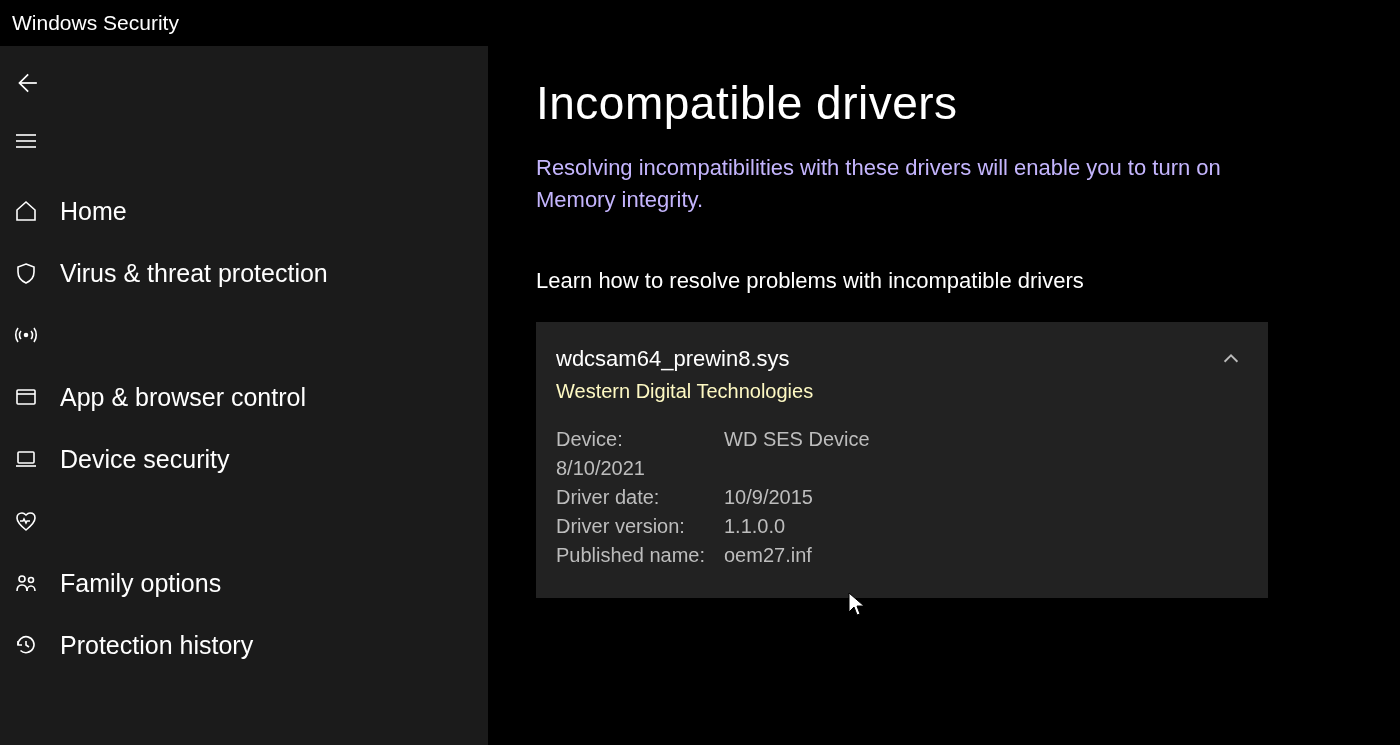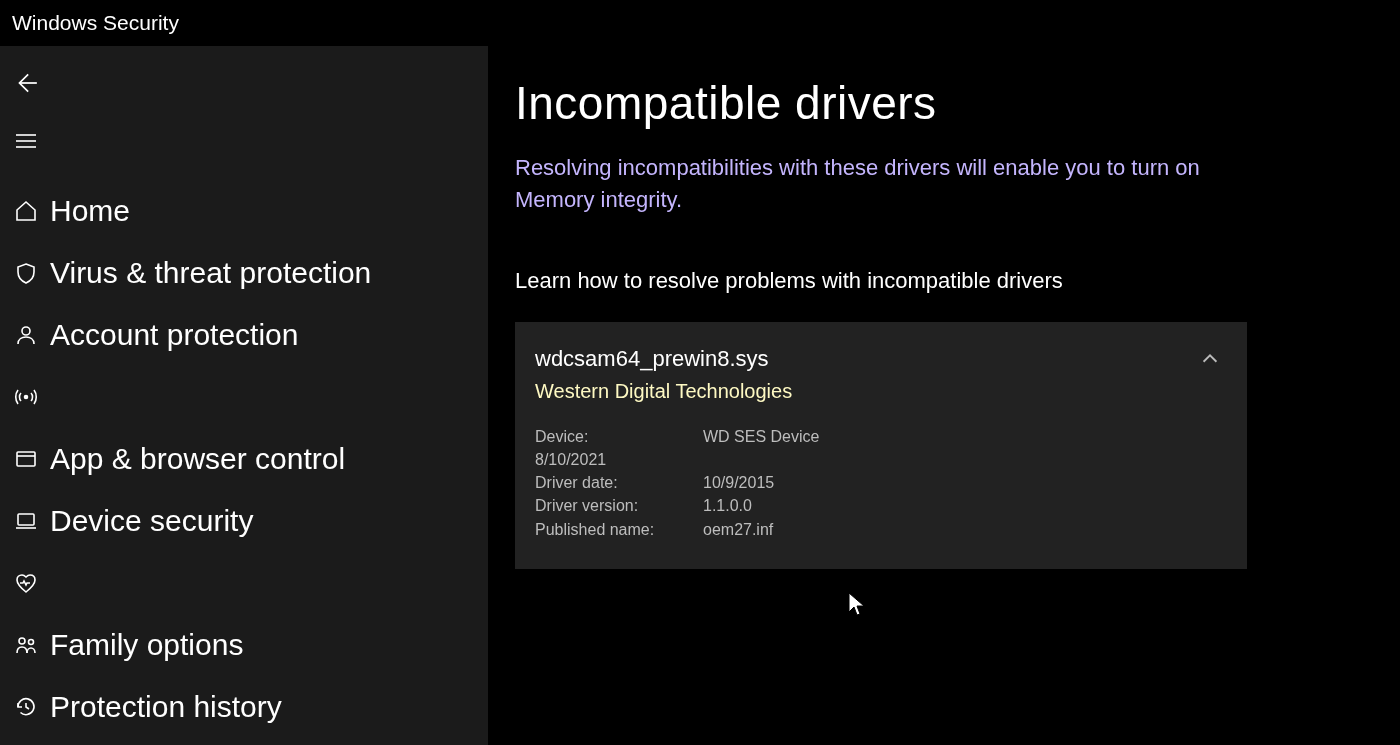--- a/index.html
+++ b/index.html
@@ -53,28 +53,28 @@
     padding-left: 8px;
     cursor: default;
   }
   .nav-item .glyph {
     width: 36px;
     display: flex;
     justify-content: center;
     align-items: center;
   }
   .nav-item .label {
-    font-size: 30px;
-    color: #fff;
-    margin-left: 6px;
+    font-size: 25px;
+    color: #fff;
+    margin-left: 16px;
   }
   .main {
     flex: 1;
     background: #000;
-    padding: 30px 60px 0 27px;
+    padding: 30px 60px 0 48px;
   }
   .main h1 {
     font-size: 46px;
     font-weight: 400;
     letter-spacing: 0.5px;
     margin-bottom: 22px;
   }
   .subtitle {
     font-size: 22px;
     color: #c4b5fd;
@@ -100,21 +100,21 @@
     color: #fff;
     margin-bottom: 8px;
   }
   .card-sub {
     font-size: 20px;
     color: #fef9c3;
     margin-bottom: 22px;
   }
   .kv {
     display: flex;
-    font-size: 16px;
+    font-size: 20px;
     color: #bdbdbd;
     line-height: 1.45;
   }
   .kv .k { width: 168px; }
   .kv .v { color: #bdbdbd; }
   .chevron {
     position: absolute;
     top: 26px;
     right: 26px;
   }
@@ -168,29 +168,20 @@
 
       <div class="nav-item">
         <span class="glyph">
           <svg width="24" height="24" viewBox="0 0 24 24" fill="none" stroke="#fff" stroke-width="1.6">
             <path d="M12 3 L20 6 V11 C20 16 16.5 20 12 22 C7.5 20 4 16 4 11 V6 Z"></path>
           </svg>
         </span>
         <span class="label">Virus &amp; threat protection</span>
       </div>
 
-      <div class="nav-item">
-        <span class="glyph">
-          <svg width="24" height="24" viewBox="0 0 24 24" fill="none" stroke="#fff" stroke-width="1.6">
-            <circle cx="12" cy="8" r="4"></circle>
-              <path d="M4 21 C4 16 8 14 12 14 C16 14 20 16 20 21"></path>
-          </svg>
-        </span>
-        <span class="label">Account protection</span>
-      </div>
 
       <div class="nav-item">
         <span class="glyph">
           <svg width="24" height="24" viewBox="0 0 24 24" fill="none" stroke="#fff" stroke-width="1.6">
             <circle cx="12" cy="12" r="1.5" fill="#fff"></circle>
             <path d="M7 8 C5 10 5 14 7 16"></path>
               <path d="M17 8 C19 10 19 14 17 16"></path>
             <path d="M4 5 C1 9 1 15 4 19"></path>
               <path d="M20 5 C23 9 23 15 20 19"></path>
           </svg>

